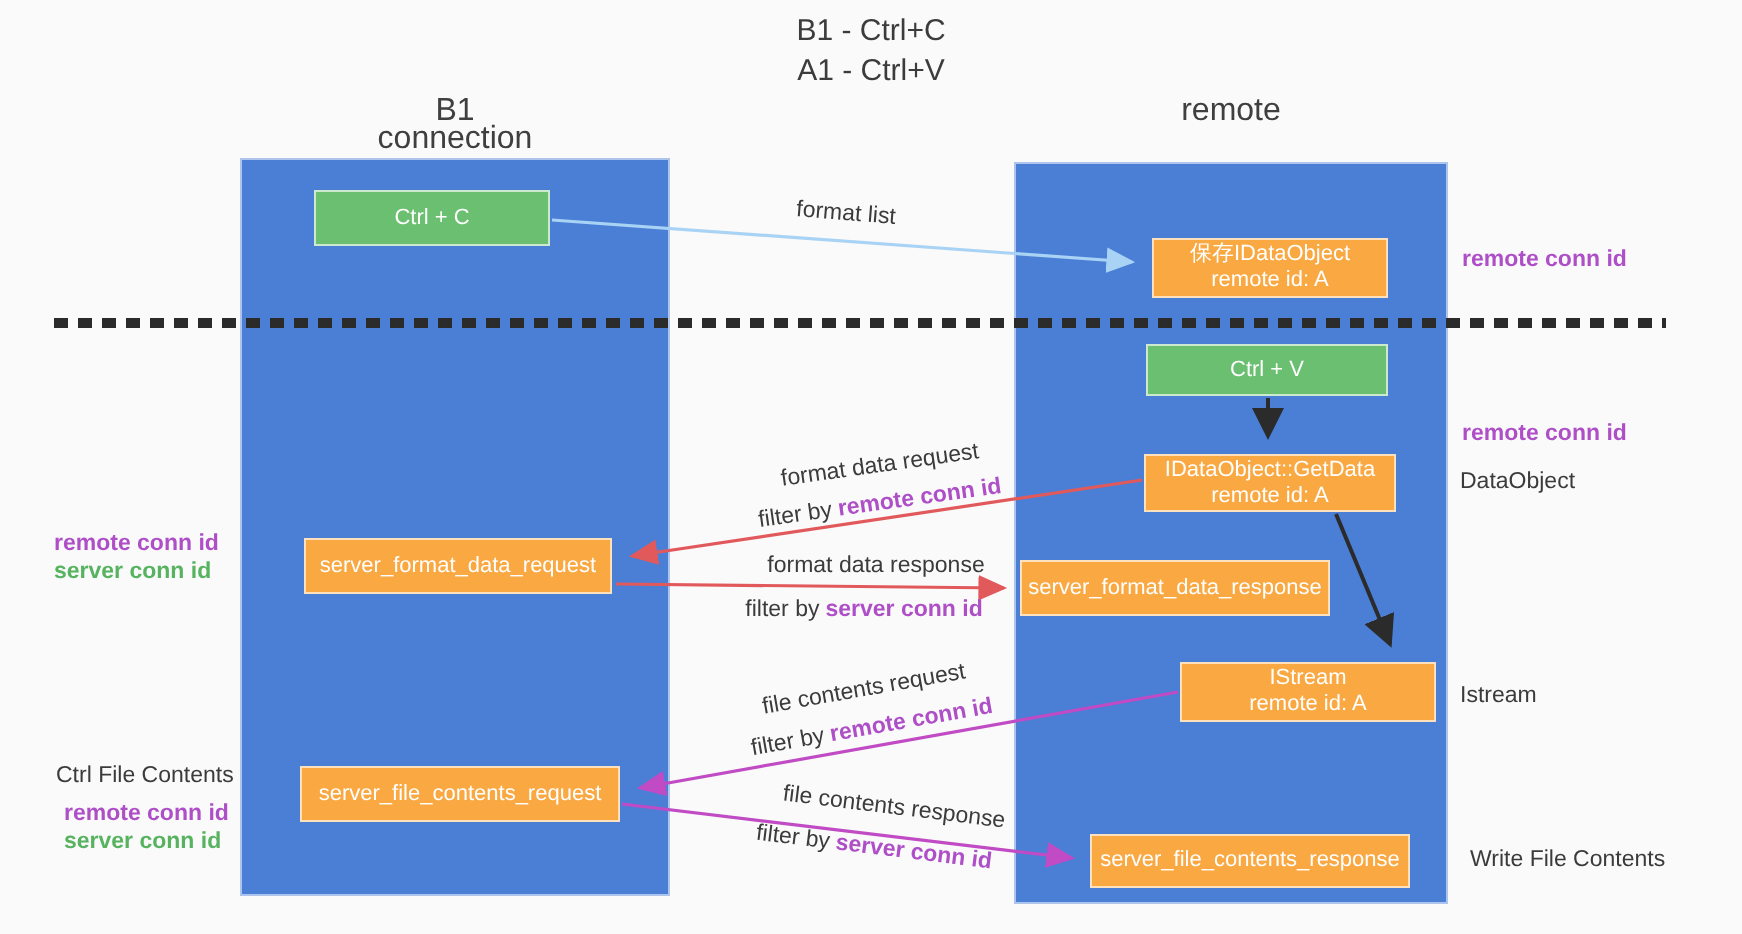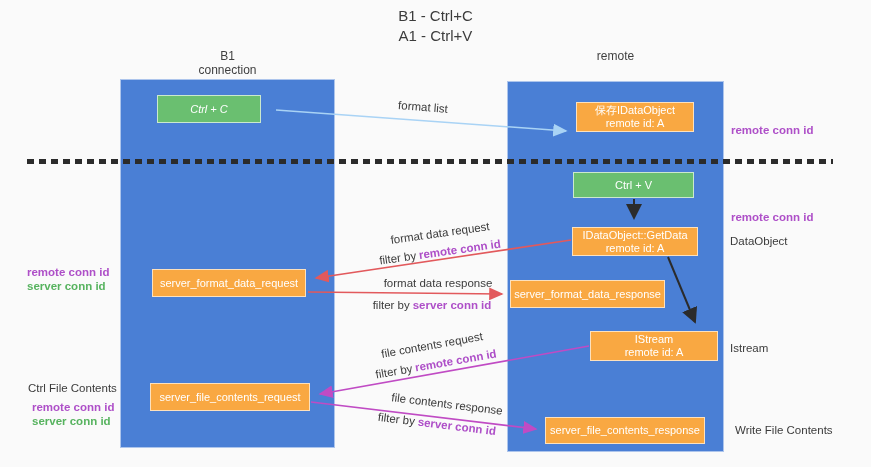--- a/index.html
+++ b/index.html
@@ -11,33 +11,33 @@
     position:absolute;top:6px;left:0;width:871px;text-align:center;
     font-size:15px;line-height:20px;color:#3c3c3c;
   }
   .lane{
     position:absolute;background:#4a7fd5;border:1px solid rgba(255,255,255,.55);
     box-sizing:border-box;
   }
   .lane-b1{left:120px;top:79px;width:215px;height:369px;}
   .lane-a1{left:507px;top:81px;width:217px;height:371px;}
   .lane-header{
-    position:absolute;top:49px;text-align:center;font-size:12px;line-height:14px;color:#3f3f3f;
+    position:absolute;top:49px;text-align:center;font-size:16px;line-height:14px;color:#3f3f3f;
   }
   .lh-b1{left:120px;width:215px;}
   .lh-a1{left:507px;width:217px;}
   .node{
     position:absolute;display:flex;flex-direction:column;align-items:center;justify-content:center;
     color:#fff;text-align:center;font-size:11px;line-height:13px;
     border:1px solid rgba(255,255,255,.65);box-sizing:border-box;white-space:nowrap;
   }
   .green{background:#6abf70;}
   .orange{background:#f9a842;}
-  .n-ctrl-c{left:157px;top:95px;width:104px;height:28px;font-style:italic;}
-  .n-save{left:576px;top:102px;width:118px;height:30px;}
+  .n-ctrl-c{left:157px;top:95px;width:118px;height:28px;}
+  .n-save{left:576px;top:119px;width:118px;height:30px;}
   .n-ctrl-v{left:573px;top:172px;width:121px;height:26px;}
   .n-getdata{left:572px;top:227px;width:126px;height:29px;}
   .n-fmt-req{left:152px;top:269px;width:154px;height:28px;}
   .n-fmt-resp{left:510px;top:280px;width:155px;height:28px;}
   .n-istream{left:590px;top:331px;width:128px;height:30px;}
   .n-file-req{left:150px;top:383px;width:160px;height:28px;}
   .n-file-resp{left:545px;top:417px;width:160px;height:27px;}
   .dashline{
     position:absolute;left:27px;top:159px;width:806px;height:5px;
     background-image:repeating-linear-gradient(90deg,#2b2b2b 0 7px,transparent 7px 12px);

